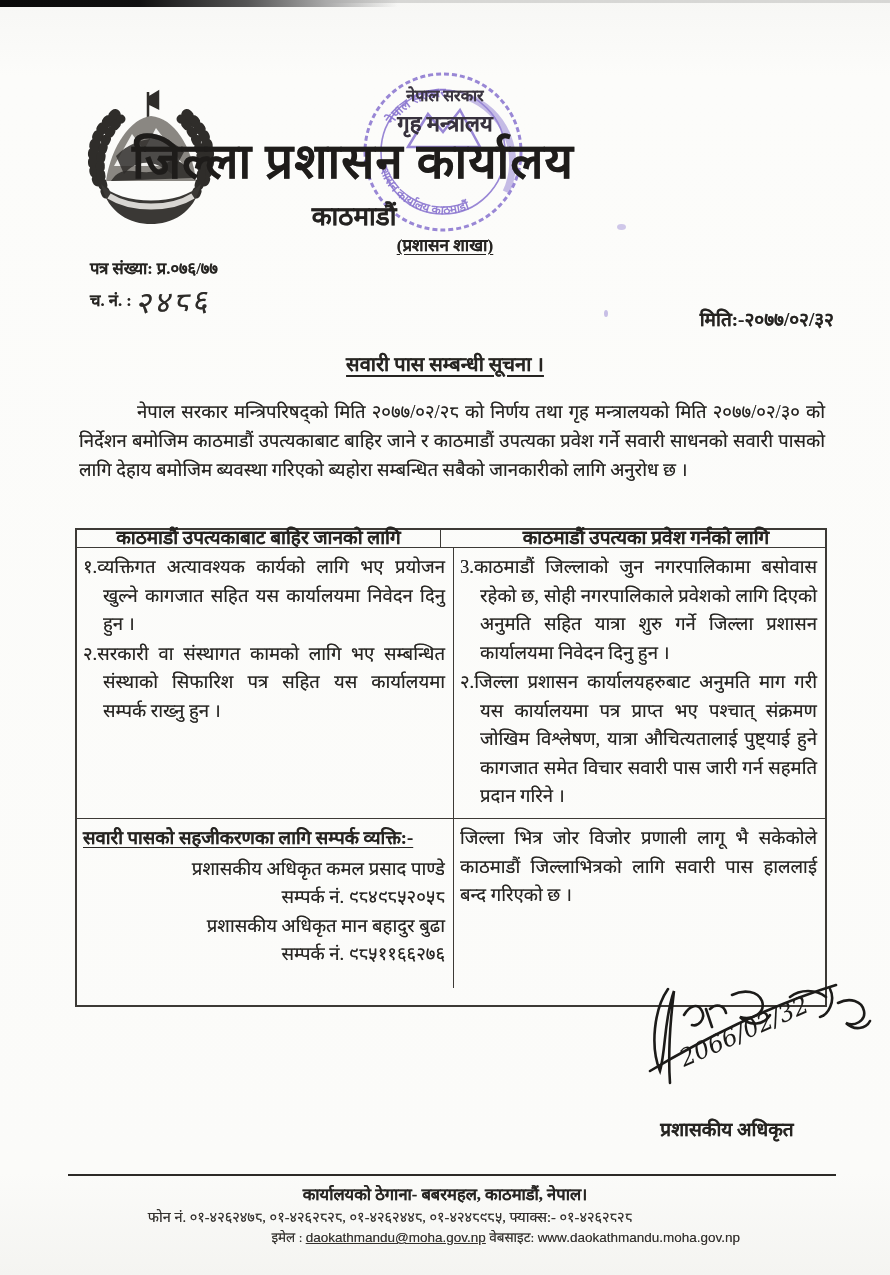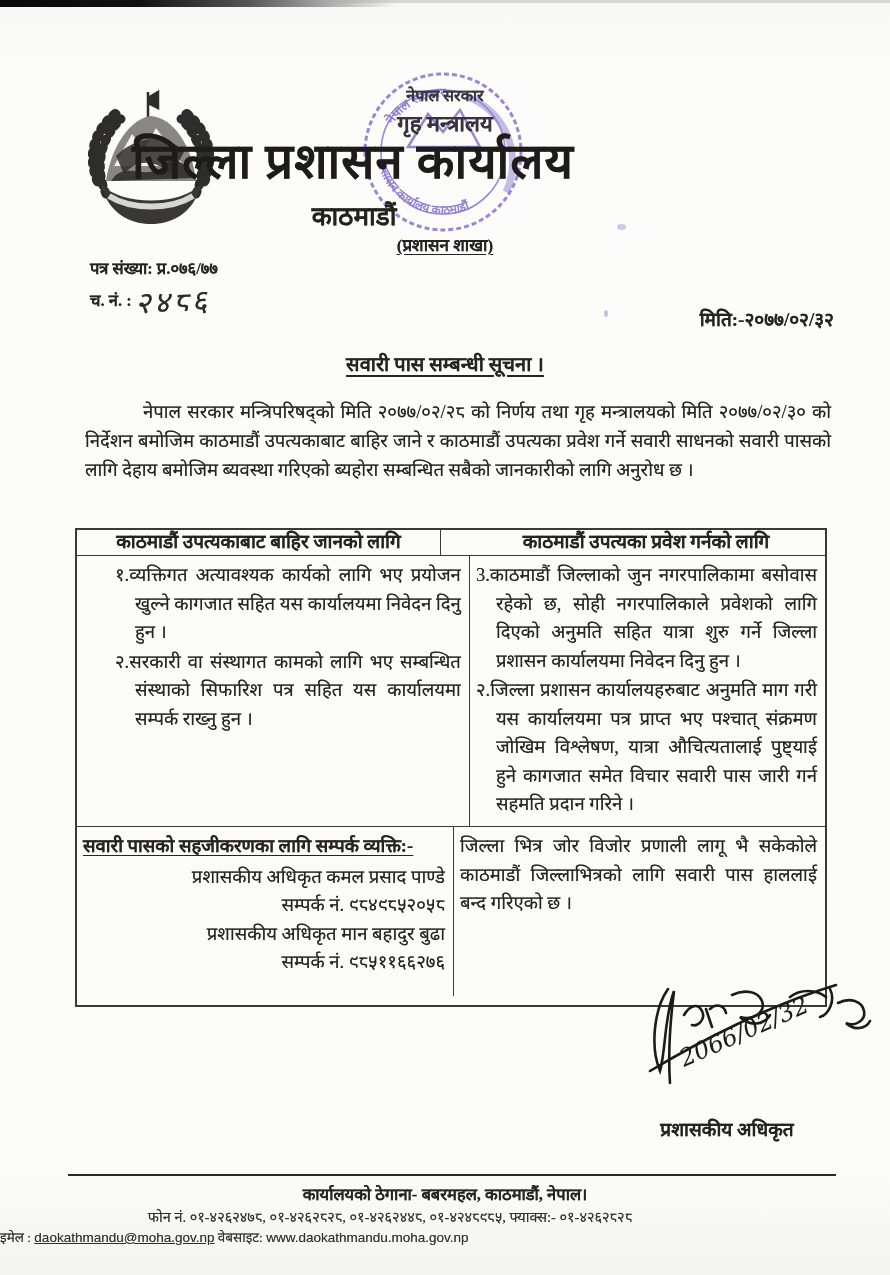--- a/index.html
+++ b/index.html
@@ -27,48 +27,48 @@
   .hdr-branch{position:absolute;left:0;top:233px;width:890px;text-align:center;font-size:17px;font-weight:bold;text-decoration:underline;text-underline-offset:3px;}
 
   .letter-no{position:absolute;left:90px;top:256px;font-size:16.5px;font-weight:bold;}
   .ch-row{position:absolute;left:90px;top:280px;font-size:16.5px;font-weight:bold;}
   .ch-hand{display:inline-block;font-size:30px;font-weight:normal;transform:skewX(-12deg) rotate(-2deg);font-family:"DejaVu Serif",serif;color:#2e2c29;letter-spacing:3px;margin-left:6px;vertical-align:-6px;}
   .date-line{position:absolute;right:56px;top:306px;font-size:19px;font-weight:bold;}
 
   .subject{position:absolute;left:0;top:350px;width:890px;text-align:center;font-size:20px;font-weight:bold;}
   .subject span{text-decoration:underline;text-underline-offset:4px;}
 
-  .body-par{position:absolute;left:79px;top:398px;width:746px;font-size:18.5px;line-height:29px;text-align:justify;text-indent:58px;margin-left:6px;}
+  .body-par{position:absolute;left:79px;top:398px;width:746px;font-size:18.5px;line-height:29px;text-align:justify;text-indent:58px;}
 
   
   .vtable{position:absolute;left:75px;top:528px;width:752px;height:479px;border:2px solid #3d3a36;box-sizing:border-box;}
   .vrow{display:flex;box-sizing:border-box;}
-  .vrow-head{height:26px;border-bottom:1.8px solid #3d3a36;gap:26px;}
-  .vrow-1{height:271px;border-bottom:1.8px solid #3d3a36;padding-left:32px;}
+  .vrow-head{height:18px;border-bottom:1.8px solid #3d3a36;gap:26px;}
+  .vrow-1{height:271px;border-bottom:1.8px solid #3d3a36;}
   .vrow-2{height:169px;}
   .vcell{box-sizing:border-box;font-size:18.5px;line-height:28.5px;}
   .vcell-l{width:377px;border-right:1.8px solid #3d3a36;}
   .vcell-r{width:371px;}
   .vhead{display:flex;align-items:center;justify-content:center;font-weight:bold;font-size:19px;}
   .vbody{padding:5px 8px 4px 6px;}
   .li{padding-left:20px;text-indent:-20px;text-align:justify;margin-bottom:1px;}
   .contact-title{text-decoration:underline;text-underline-offset:3px;font-weight:bold;margin-bottom:2px;}
   .plain{text-align:right;}
   .just{text-align:justify;}
 
   
   .sig-svg{position:absolute;left:640px;top:975px;width:240px;height:120px;}
   .sig-name{position:absolute;left:640px;top:1088px;width:240px;text-align:center;font-size:19px;font-weight:bold;}
   .sig-post{position:absolute;left:607px;top:1116px;width:240px;text-align:center;font-size:19px;font-weight:bold;}
 
   
   .foot-line{position:absolute;left:68px;top:1174px;width:768px;height:0;border-top:2.5px solid #2c2a27;}
   .foot-addr{position:absolute;left:0;top:1182px;width:890px;text-align:center;font-size:16.5px;font-weight:bold;}
   .foot-phone{position:absolute;left:0;top:1206px;width:780px;text-align:center;font-size:14.5px;color:#33302c;}
-  .foot-mail{position:absolute;left:0;top:1228px;width:740px;text-align:left;font-size:13.5px;color:#33302c;}
+  .foot-mail{position:absolute;left:0;top:1228px;width:740px;text-align:right;font-size:13.5px;color:#33302c;}
   .foot-mail .u{text-decoration:underline;font-family:"Liberation Sans",sans-serif;}
   .foot-mail .web{font-family:"Liberation Sans",sans-serif;}
 
   .ink-speck{position:absolute;border-radius:50%;background:#7b63c9;}
 </style>
 </head>
 <body>
 
 <div class="page">
 

